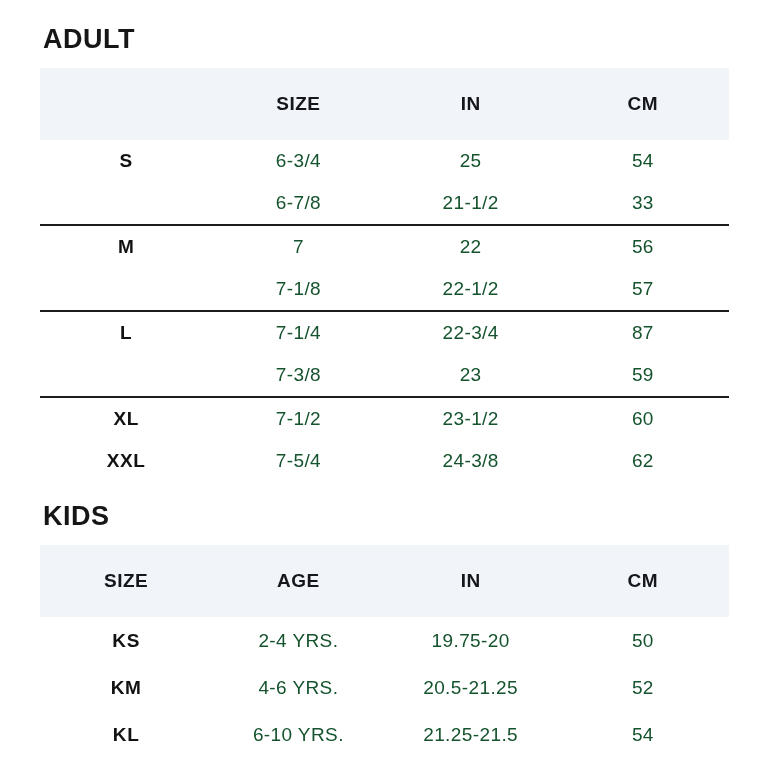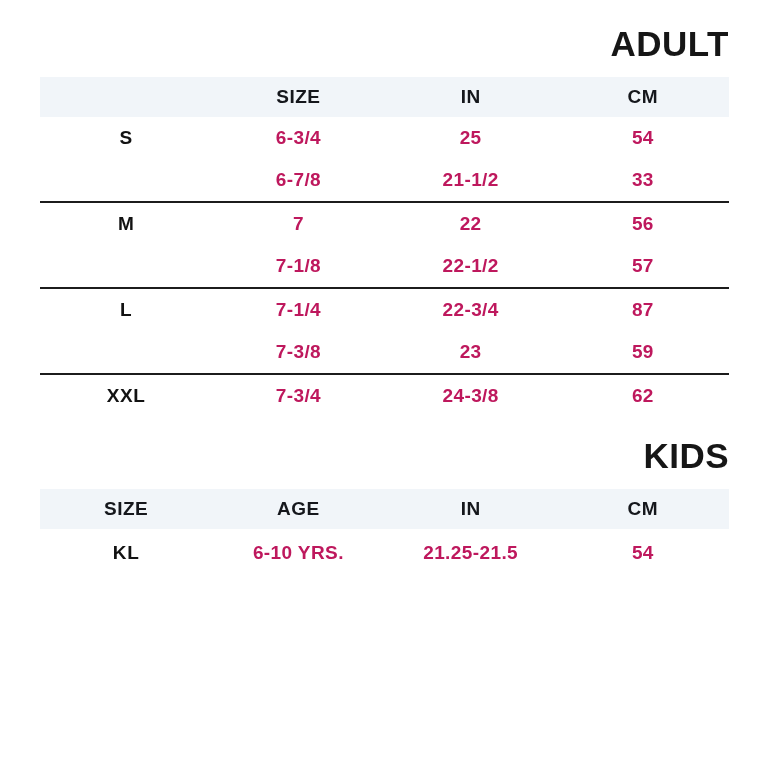--- a/index.html
+++ b/index.html
@@ -12,46 +12,45 @@
     height: 769px;
     overflow: hidden;
     font-family: "Liberation Sans", sans-serif;
     color: #1d1d1d;
   }
   .page {
     padding: 24px 40px 0 40px;
     box-sizing: border-box;
   }
   .section-title {
-    font-size: 35px;
+    font-size: 27px;
     font-weight: 700;
     letter-spacing: 0.5px;
     margin: 0 0 13px 3px;
     color: #161616;
-    text-align: right;
   }
   table {
     width: 100%;
     border-collapse: collapse;
     table-layout: fixed;
   }
   thead th {
     background: #f1f5f9;
     font-size: 19px;
     font-weight: 700;
     letter-spacing: 0.5px;
-    padding: 9px 0;
+    padding: 25px 0;
     text-align: center;
     color: #15171c;
   }
   td {
     text-align: center;
     font-size: 19px;
-    font-weight: 700;
-    color: #be185d;
+    font-weight: 400;
+    color: #14532d;
     letter-spacing: 0.4px;
   }
   .adult-table td { height: 40px; }
   .kids-table td { height: 45px; }
   td.size-label {
     font-weight: 700;
     color: #121212;
     letter-spacing: 0.6px;
   }
   tr.group-end td {
@@ -108,42 +107,60 @@
             <td>22-3/4</td>
             <td>87</td>
           </tr>
           <tr class="group-end">
             <td class="size-label"></td>
             <td>7-3/8</td>
             <td>23</td>
             <td>59</td>
           </tr>
           <tr>
+            <td class="size-label">XL</td>
+            <td>7-1/2</td>
+            <td>23-1/2</td>
+            <td>60</td>
+          </tr>
+          <tr>
             <td class="size-label">XXL</td>
-            <td>7-3/4</td>
+            <td>7-5/4</td>
             <td>24-3/8</td>
             <td>62</td>
           </tr>
         </tbody>
     </table>
   </section>
 
   <section class="kids-section">
     <h2 class="section-title">KIDS</h2>
     <table class="kids-table">
       <thead>
         <tr>
           <th>SIZE</th>
           <th>AGE</th>
           <th>IN</th>
           <th>CM</th>
         </tr>
       </thead>
       <tbody id="kids-body">
           <tr>
+            <td class="size-label">KS</td>
+            <td>2-4 YRS.</td>
+            <td>19.75-20</td>
+            <td>50</td>
+          </tr>
+          <tr>
+            <td class="size-label">KM</td>
+            <td>4-6 YRS.</td>
+            <td>20.5-21.25</td>
+            <td>52</td>
+          </tr>
+          <tr>
             <td class="size-label">KL</td>
             <td>6-10 YRS.</td>
             <td>21.25-21.5</td>
             <td>54</td>
           </tr>
         </tbody>
     </table>
   </section>
 
 </div>

